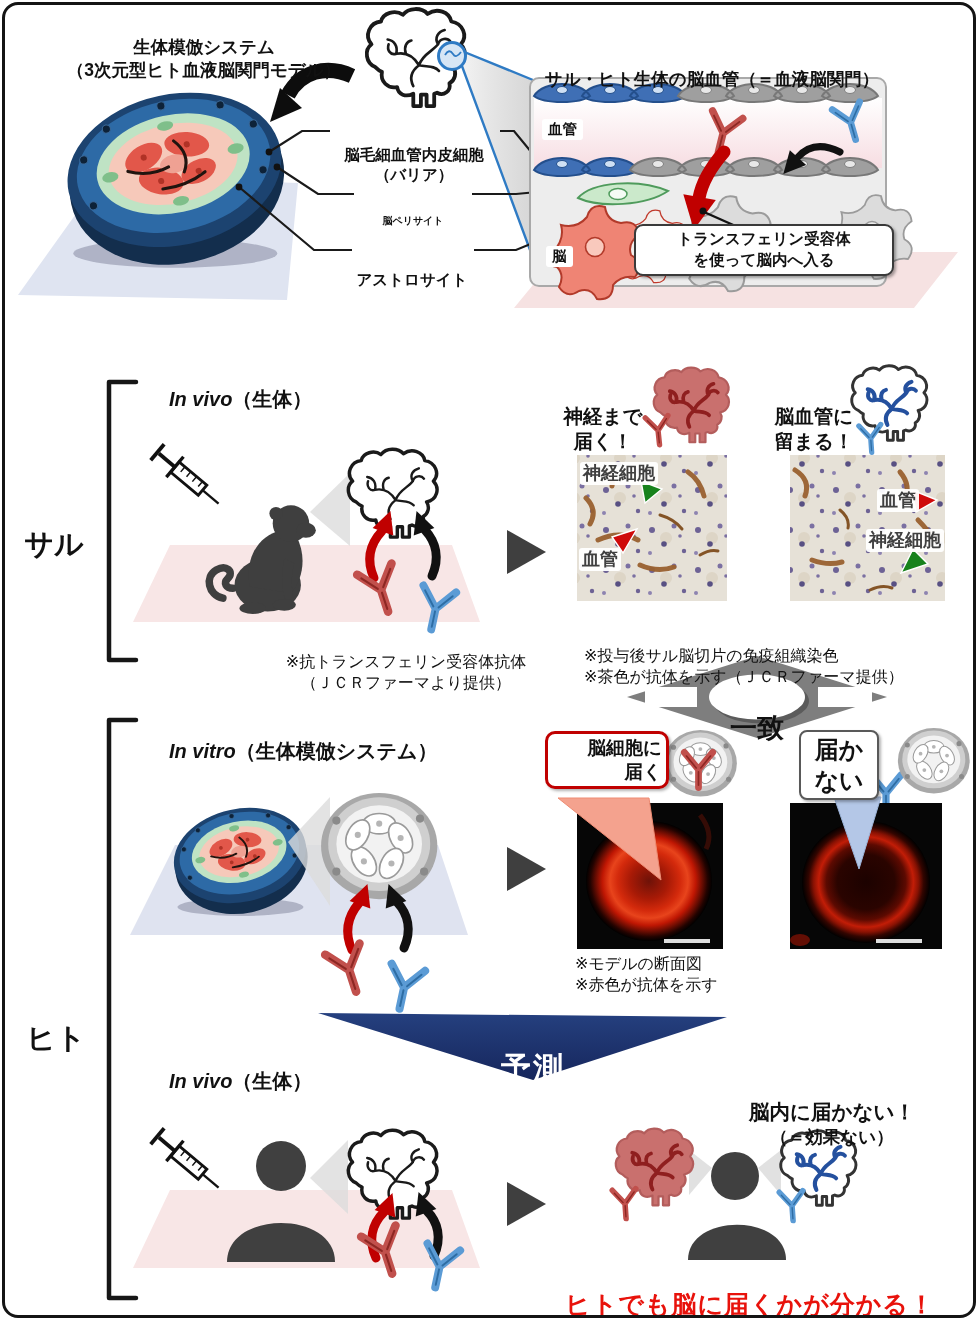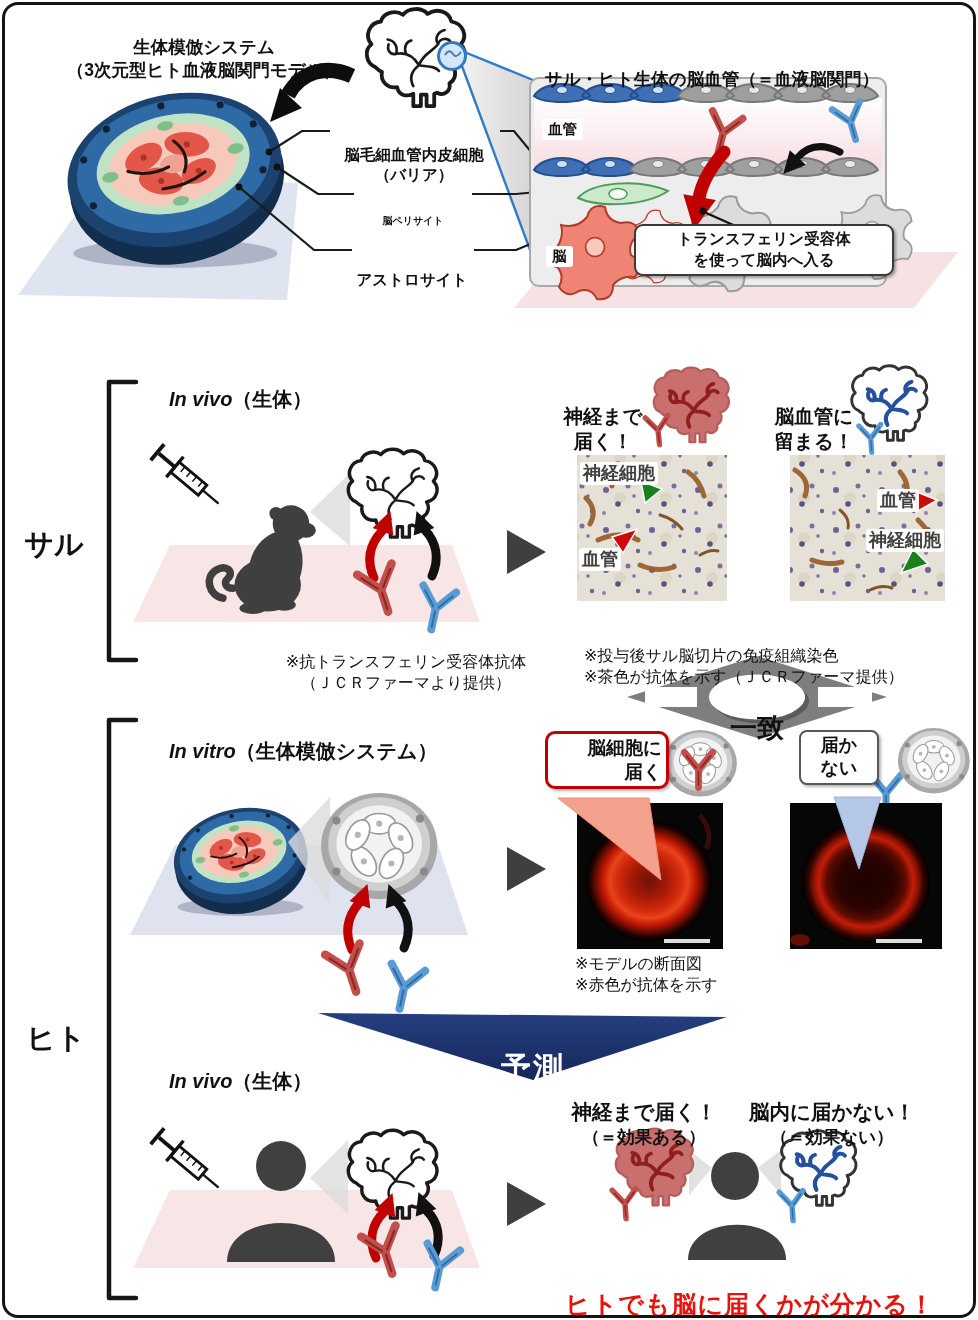--- a/index.html
+++ b/index.html
@@ -16,21 +16,21 @@
         font-weight:700;font-size:18px;color:#404040;line-height:1.25;}
   .panel-chip{position:absolute;background:#fff;padding:1px 6px;border-radius:3px;
         font-weight:700;font-size:14.5px;color:#111;}
   .callout-tfr{position:absolute;background:#fff;border:2.5px solid #3a3a3a;border-radius:9px;
         box-shadow:2px 2px 3px rgba(0,0,0,.35);font-size:15.5px;font-weight:700;text-align:center;
         padding:3px 14px;line-height:1.35;color:#111;}
   .callout-reach{position:absolute;background:#fff;border:3px solid #c00000;border-radius:10px;
         box-shadow:2px 2px 3px rgba(0,0,0,.3);font-size:18.5px;font-weight:700;text-align:right;
         padding:2px 4px;line-height:1.3;color:#111;}
   .callout-block{position:absolute;background:#fff;border:2.5px solid #595959;border-radius:8px;
-        box-shadow:2px 2px 3px rgba(0,0,0,.3);font-size:18px;font-weight:700;text-align:center;
+        box-shadow:2px 2px 3px rgba(0,0,0,.3);font-size:24px;font-weight:700;text-align:center;
         padding:2px 4px;line-height:1.3;color:#111;}
   .ab-red{color:#c1504c;--abd:#8d2723;}
   .ab-blue{color:#5b9bd5;--abd:#2e6da4;}
 </style>
 </head>
 <body>
 
 <div class="stage">
 
 <svg class="canvas" width="978" height="1320" viewBox="0 0 978 1320">
@@ -474,24 +474,20 @@
 <div class="txt" style="left:575px;top:954px;width:260px;font-size:16px;">
   <span class="line">※モデルの断面図</span>
   <span class="line">※赤色が抗体を示す</span>
 </div>
 
 <div class="txt b c" style="left:455px;top:1020px;width:156px;font-size:30px;color:#fff;letter-spacing:2px;">予測</div>
 
 <div class="txt" style="left:142px;top:1068px;font-size:20px;font-weight:700;">
   <span class="en">In vivo</span><span>（生体）</span>
 </div>
-<div class="txt b c" style="left:556px;top:1071px;width:176px;font-size:20.5px;">
-  <span class="line">神経まで届く！</span>
-  <span class="line" style="font-size:17.5px;">（＝効果ある）</span>
-</div>
 <div class="txt b c" style="left:540px;top:1260px;width:420px;font-size:25px;color:#e8120b;letter-spacing:1px;">ヒトでも脳に届くかが分かる！</div>
 <div class="txt b c" style="left:736px;top:1071px;width:192px;font-size:20.5px;">
   <span class="line">脳内に届かない！</span>
   <span class="line" style="font-size:17.5px;">（＝効果ない）</span>
 </div>
 
 <div class="frame"></div>
 </div>
 
 </body></html>

